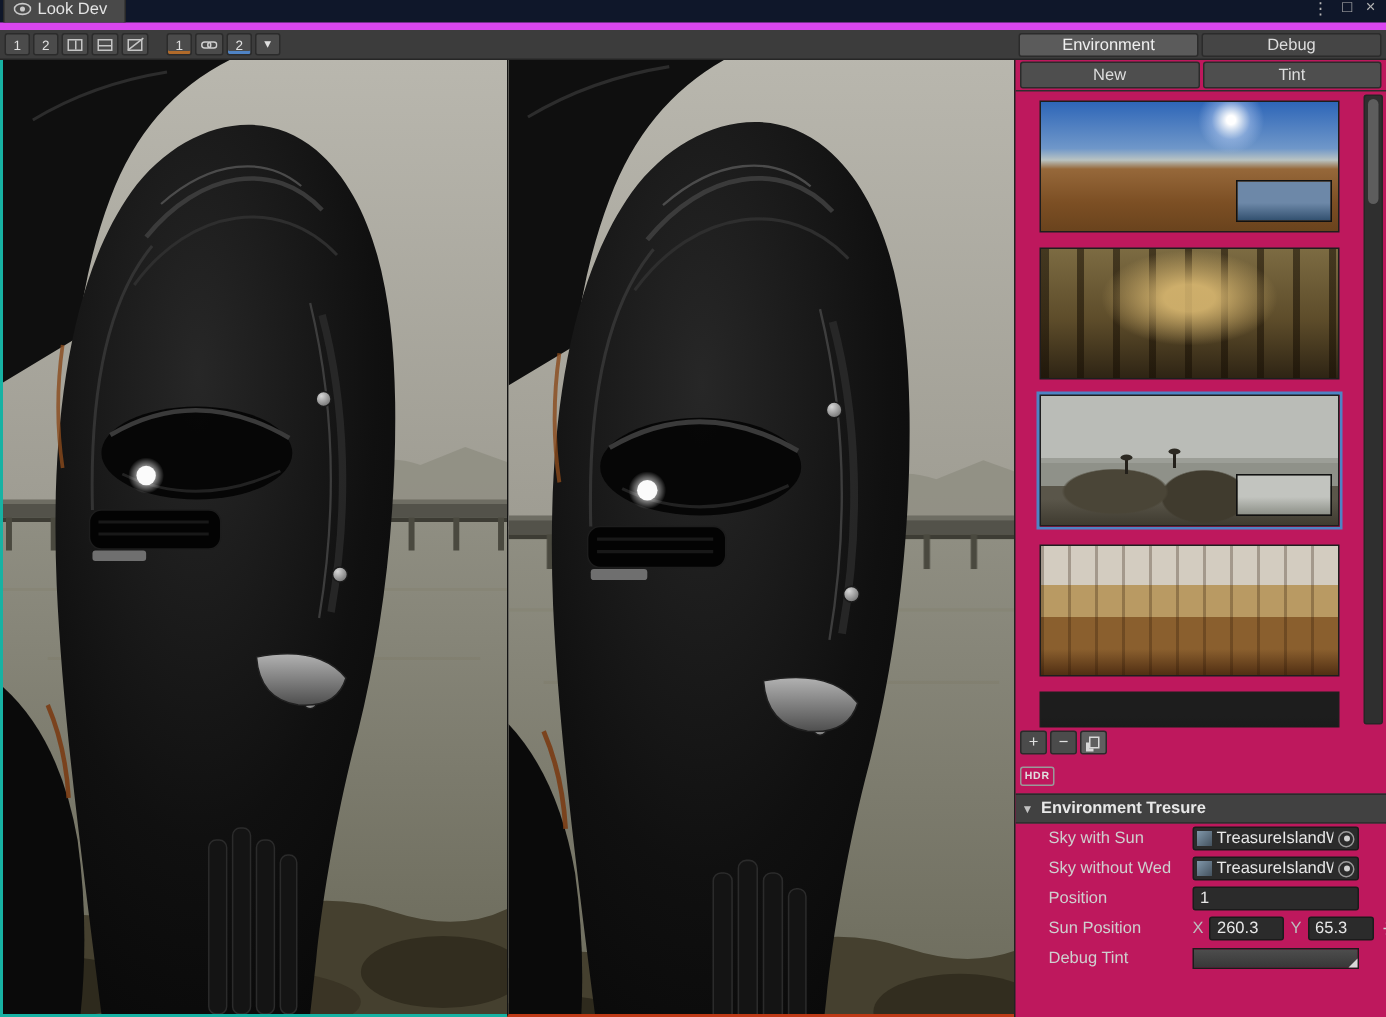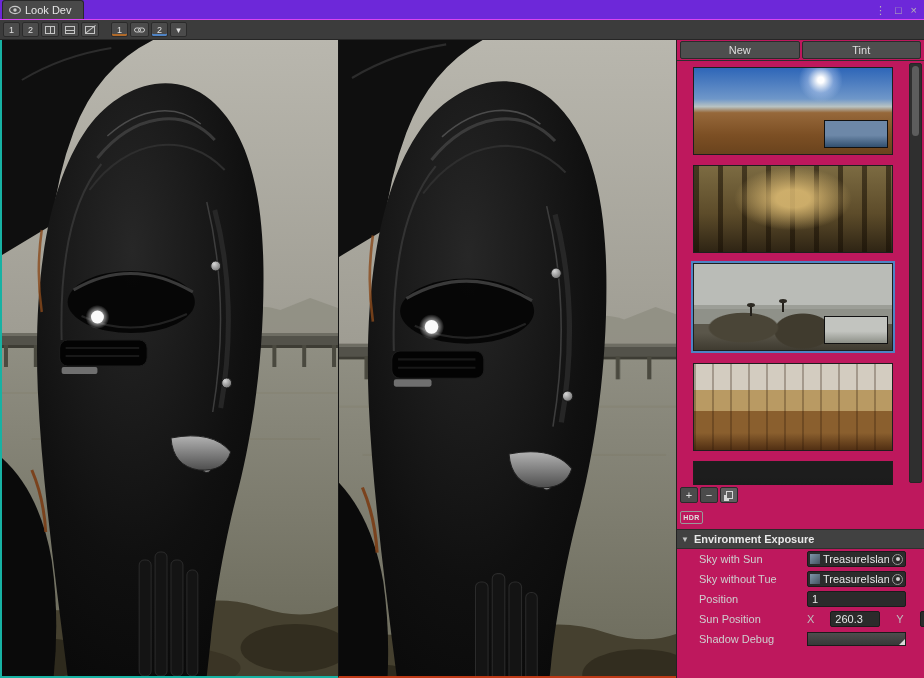--- a/index.html
+++ b/index.html
@@ -1,21 +1,21 @@
 <!DOCTYPE html>
 <html><head>
 <meta charset="utf-8">
 <style>
   *{box-sizing:border-box;margin:0;padding:0}
   html,body{width:924px;height:678px;overflow:hidden;background:#383838;
     font-family:"Liberation Sans","DejaVu Sans",sans-serif;font-size:11px;color:#d2d2d2}
   .window{width:924px;height:678px;display:flex;flex-direction:column;background:#383838}
 
   
-  .titlebar{height:20px;background:#6d28d9;border-bottom:1px solid #d946ef;display:flex;}
+  .titlebar{height:20px;background:#0f172a;border-bottom:5px solid #d946ef;display:flex;align-items:flex-end}
   .doc-tab{display:flex;align-items:center;gap:4px;background:#494949;border:1px solid #282828;border-bottom:none;
     border-radius:3px 3px 0 0;padding:2px 12px 2px 6px;margin-left:2px;color:#e4e4e4;height:19px}
   .win-controls{margin-left:auto;display:flex;align-items:center;gap:9px;padding:0 7px;height:20px;color:#b5b5b5;font-size:11px}
 
   
   .row2{height:20px;background:#3c3c3c;border-bottom:1px solid #262626;display:flex}
   .toolbar{width:676px;display:flex;align-items:center;gap:2px;padding-left:3px}
   .tb-btn{height:15px;min-width:17px;background:#4b4b4b;border:1px solid #2b2b2b;border-radius:2px;
     display:flex;align-items:center;justify-content:center;font-size:9px;color:#e0e0e0;padding:0 3px}
   .tb-sep{width:8px}
@@ -80,21 +80,21 @@
   .hdr-row{height:24px;display:flex;align-items:center;gap:4px;padding:0 18px 0 3px}
   .hdr-badge{width:23px;height:13px;border:1px solid #9a9a9a;border-radius:2px;font-size:7px;font-weight:bold;
     display:flex;align-items:center;justify-content:center;color:#e0e0e0;letter-spacing:.5px;flex:none}
   .tfield{height:16px;background:#2b2b2b;border:1px solid #1b1b1b;border-radius:2px;color:#e8e8e8;
     font-size:11px;padding:0 4px;font-family:inherit;min-width:0}
   .hdr-input{flex:1}
 
   .s-head{height:20px;background:#414141;border-top:1px solid #2a2a2a;border-bottom:1px solid #2f2f2f;
     display:flex;align-items:center;gap:5px;padding-left:4px;font-weight:bold;color:#e8e8e8}
   .fold{font-size:8px;color:#c2c2c2}
-  .srow{height:20px;display:flex;align-items:center;gap:16px;padding:0 18px 0 22px}
+  .srow{height:20px;display:flex;align-items:center;gap:4px;padding:0 18px 0 22px}
   .srow.sunrow{padding-right:4px}
   .slabel{width:92px;flex:none;color:#cfcfcf;white-space:nowrap;overflow:hidden}
   .grow{flex:1}
   .objfield{flex:1;height:16px;background:#2b2b2b;border:1px solid #1b1b1b;border-radius:2px;
     display:flex;align-items:center;gap:3px;padding:0 2px;min-width:0}
   .obj-thumb{width:10px;height:10px;background:linear-gradient(135deg,#8097aa,#44525f);flex:none}
   .obj-text{flex:1;white-space:nowrap;overflow:hidden;color:#e8e8e8}
   .obj-picker{width:11px;height:11px;border-radius:50%;border:1px solid #9a9a9a;flex:none;position:relative}
   .obj-picker:before{content:"";position:absolute;left:2.5px;top:2.5px;width:4px;height:4px;border-radius:50%;background:#cfcfcf}
   .axis-label{color:#bdbdbd;flex:none}
@@ -220,20 +220,24 @@
       <div class="tb-btn cmp1">1</div>
       <div class="tb-btn">
         <svg width="11" height="8" viewBox="0 0 11 8">
           <rect x="0.5" y="2" width="6" height="4" rx="2" fill="none" stroke="#cfcfcf"></rect>
           <rect x="4.5" y="2" width="6" height="4" rx="2" fill="none" stroke="#cfcfcf"></rect>
         </svg>
       </div>
       <div class="tb-btn cmp2">2</div>
       <div class="tb-btn">▾</div>
     </div>
+    <div class="panel-tabs">
+      <div class="ptab active">Environment</div>
+      <div class="ptab">Debug</div>
+    </div>
   </div>
 
   <div class="main">
     <div class="viewports">
       <div class="viewport v1">
         <svg viewBox="0 0 338 636" preserveAspectRatio="none">
           <use href="#ldScene" width="338" height="636"></use>
         </svg>
       </div>
       <div class="viewport v2">
@@ -274,34 +278,34 @@
           <span class="copy-glyph"></span>
         </div>
       </div>
 
       <div class="hdr-row">
         <div class="hdr-badge">HDR</div>
       </div>
 
       <div class="s-head">
         <span class="fold">▼</span>
-        <span>Environment Exposure</span>
+        <span>Environment Tresure</span>
       </div>
 
       <div class="srow">
         <span class="slabel">Sky with Sun</span>
         <div class="objfield">
           <span class="obj-thumb"></span>
           <span class="obj-text">TreasureIslandWh</span>
           <span class="obj-picker"></span>
         </div>
       </div>
 
       <div class="srow">
-        <span class="slabel">Sky without Tue</span>
+        <span class="slabel">Sky without Wed</span>
         <div class="objfield">
           <span class="obj-thumb"></span>
           <span class="obj-text">TreasureIslandWh</span>
           <span class="obj-picker"></span>
         </div>
       </div>
 
 
       <div class="srow">
         <span class="slabel">Position</span>
@@ -325,21 +329,21 @@
               <line x1="2" y1="2" x2="3.3" y2="3.3"></line>
                 <line x1="8.7" y1="8.7" x2="10" y2="10"></line>
               <line x1="2" y1="10" x2="3.3" y2="8.7"></line>
                 <line x1="8.7" y1="3.3" x2="10" y2="2"></line>
             </g>
           </svg>
         </span>
       </div>
 
       <div class="srow">
-        <span class="slabel">Shadow Debug</span>
+        <span class="slabel">Debug Tint</span>
         <div class="color-swatch">
           <span class="swatch-corner"></span>
         </div>
       </div>
 
     </div>
   </div>
 </div>
 
 </body></html>

